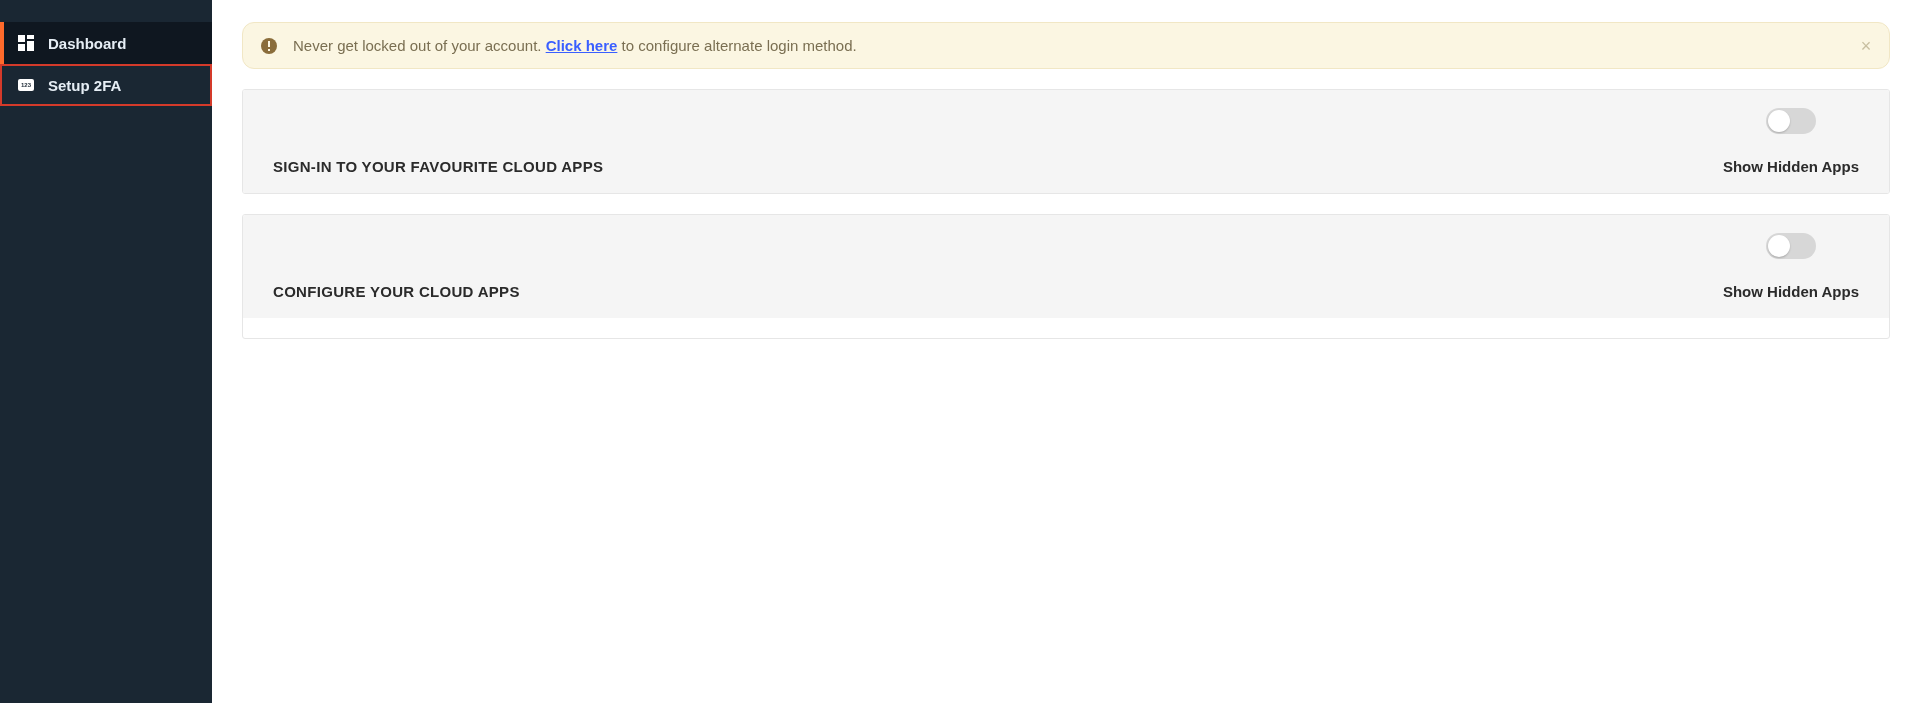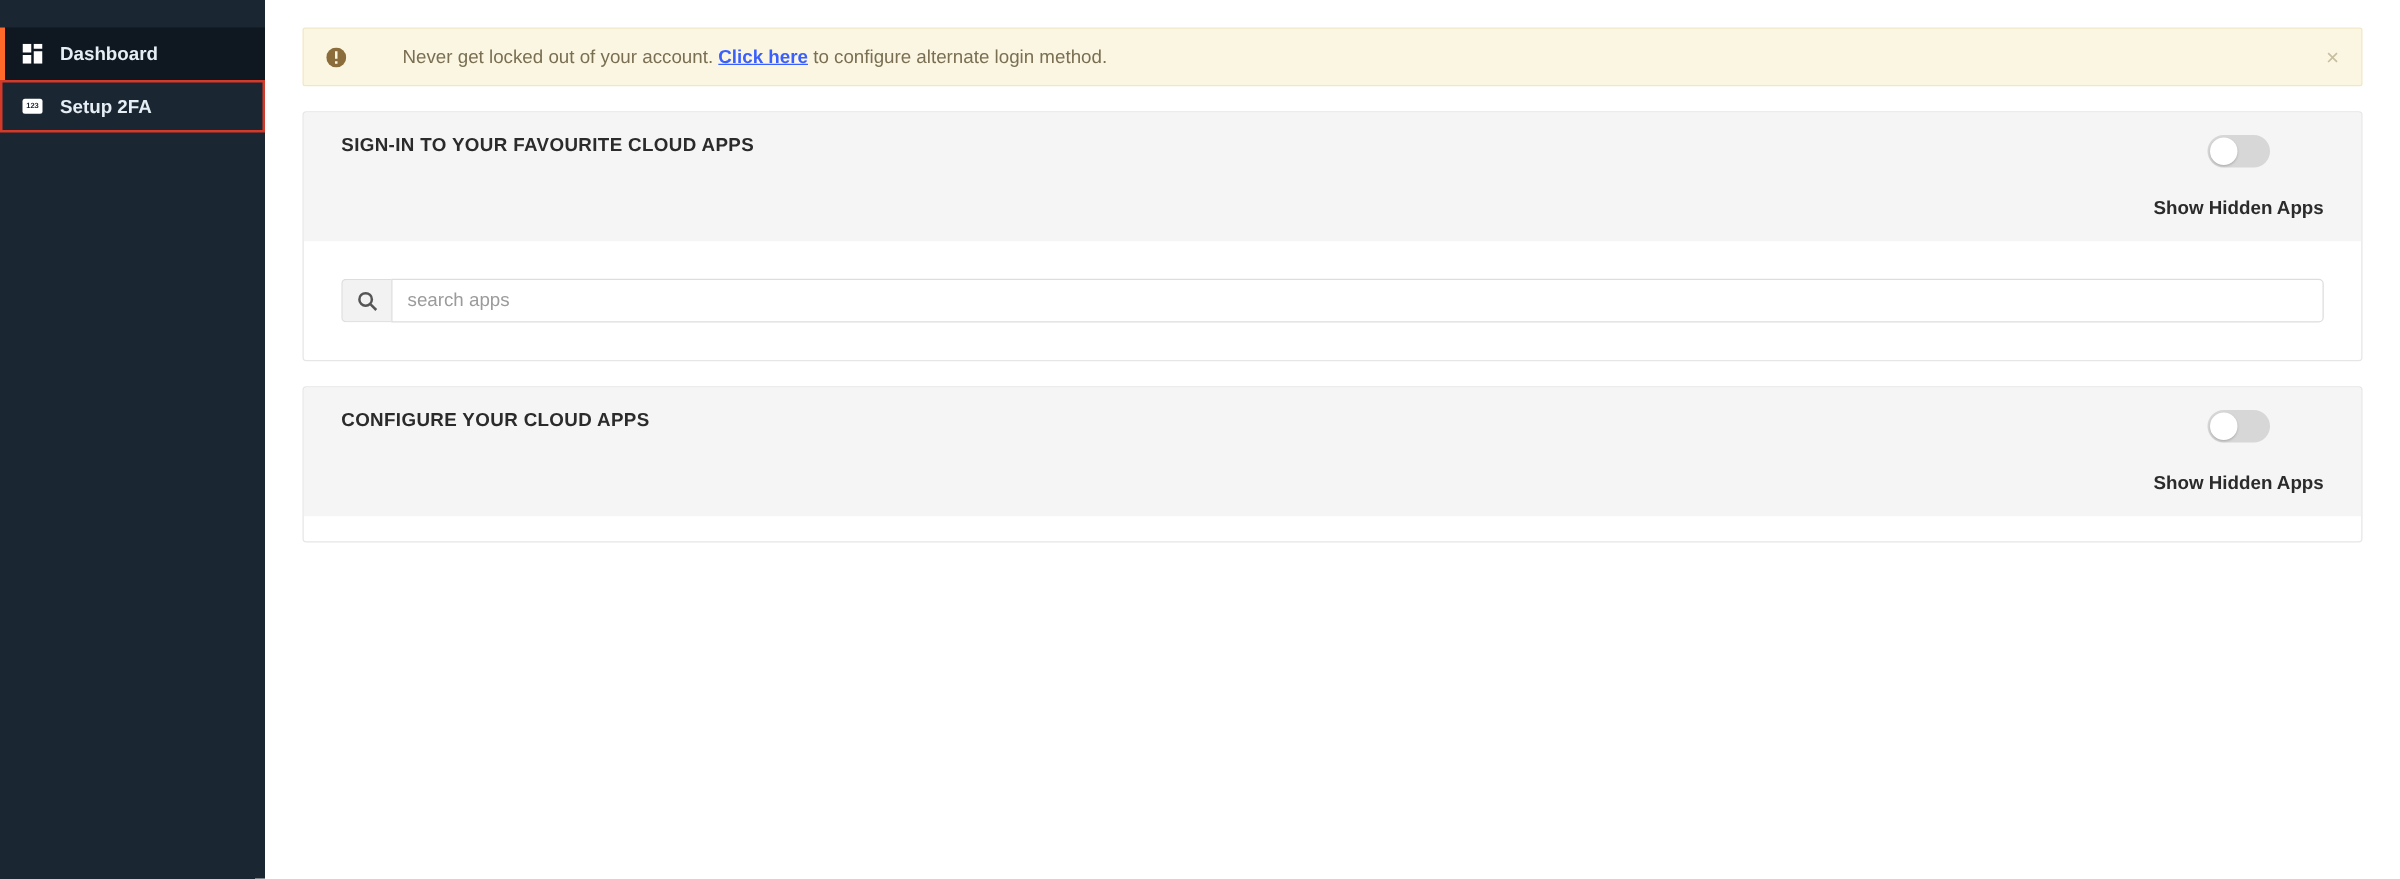--- a/index.html
+++ b/index.html
@@ -52,25 +52,25 @@
       flex: 1 1 auto;
       background: #ffffff;
       padding: 22px 30px 30px 30px;
       min-height: 703px;
     }
 
     
     .alert {
       background: #fbf6e2;
       border: 1px solid #f1e7c5;
-      border-radius: 2px;
+      border-radius: 12px;
       padding: 14px 18px;
       display: flex;
       align-items: center;
-      gap: 45px;
+      gap: 16px;
       color: #7a6f52;
       position: relative;
       margin-bottom: 20px;
     }
     .alert-icon {
       width: 16px; height: 16px; flex: 0 0 16px; color: #8a6d3b;
       display: inline-flex; align-items: center; justify-content: center;
     }
     .alert-text { font-size: 15px; }
     .alert-link { color: #3a5fff; font-weight: 700; text-decoration: underline; cursor: pointer; }
@@ -84,21 +84,21 @@
     .panel {
       border: 1px solid #e6e6e6;
       border-radius: 3px;
       margin-bottom: 20px;
       overflow: hidden;
     }
     .panel-header {
       background: #f5f5f5;
       padding: 18px 30px;
       display: flex;
-      align-items: flex-start;
+      align-items: flex-end;
       justify-content: space-between;
     }
     .panel-title {
       font-size: 15px; font-weight: 700; letter-spacing: 0.02em; color: #2b2b2b; text-transform: uppercase;
     }
     .panel-controls { display: flex; align-items: center; gap: 24px; flex-direction: column; }
     .panel-body { padding: 30px; }
     .panel-body.tight { padding-top: 10px; padding-bottom: 10px; min-height: 10px; }
 
     
@@ -171,31 +171,20 @@
   <section class="panel">
     <div class="panel-header">
       <div class="panel-title">SIGN-IN TO YOUR FAVOURITE CLOUD APPS</div>
       <div class="panel-controls">
         <div class="toggle">
           <div class="toggle-knob"></div>
         </div>
         <div class="toggle-label">Show Hidden Apps</div>
       </div>
     </div>
-    <div class="panel-body">
-      <div class="search-wrap">
-        <span class="search-btn">
-          <svg width="16" height="16" viewBox="0 0 16 16">
-              <circle cx="6.5" cy="6.5" r="5" stroke="#555" stroke-width="2" fill="none"></circle>
-              <line x1="10.5" y1="10.5" x2="15" y2="15" stroke="#555" stroke-width="2"></line>
-            </svg>
-        </span>
-        <input class="search-input" type="text" placeholder="search apps" style="">
-      </div>
-    </div>
   </section>
 
   <section class="panel">
     <div class="panel-header">
       <div class="panel-title">CONFIGURE YOUR CLOUD APPS</div>
       <div class="panel-controls">
         <div class="toggle">
           <div class="toggle-knob"></div>
         </div>
         <div class="toggle-label">Show Hidden Apps</div>

